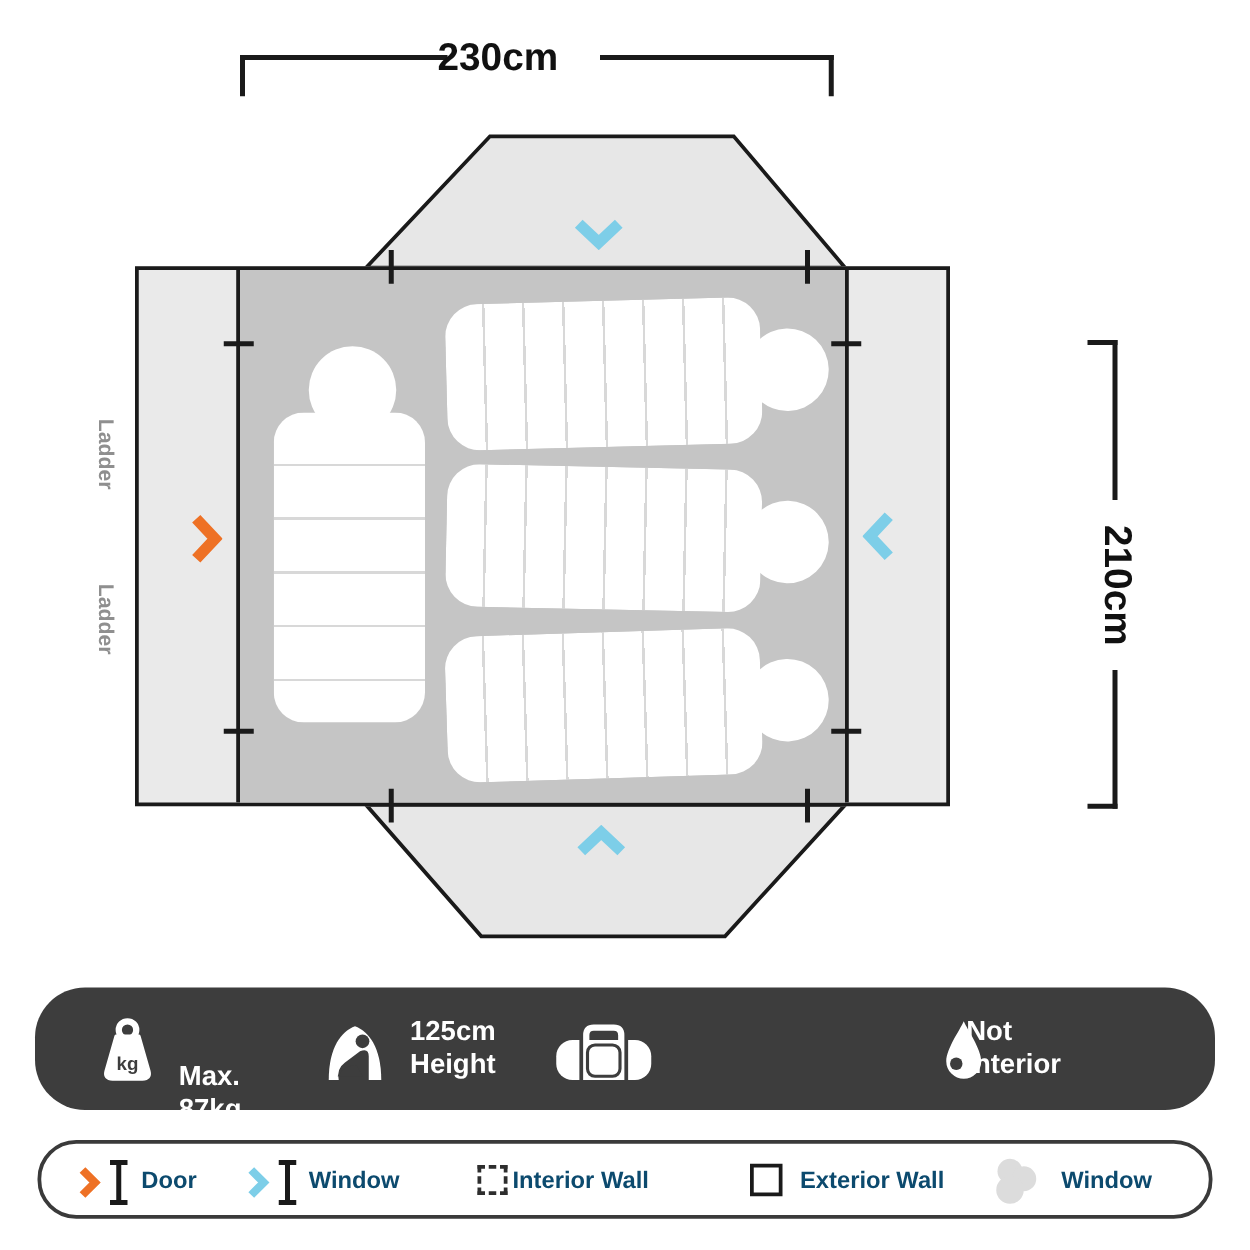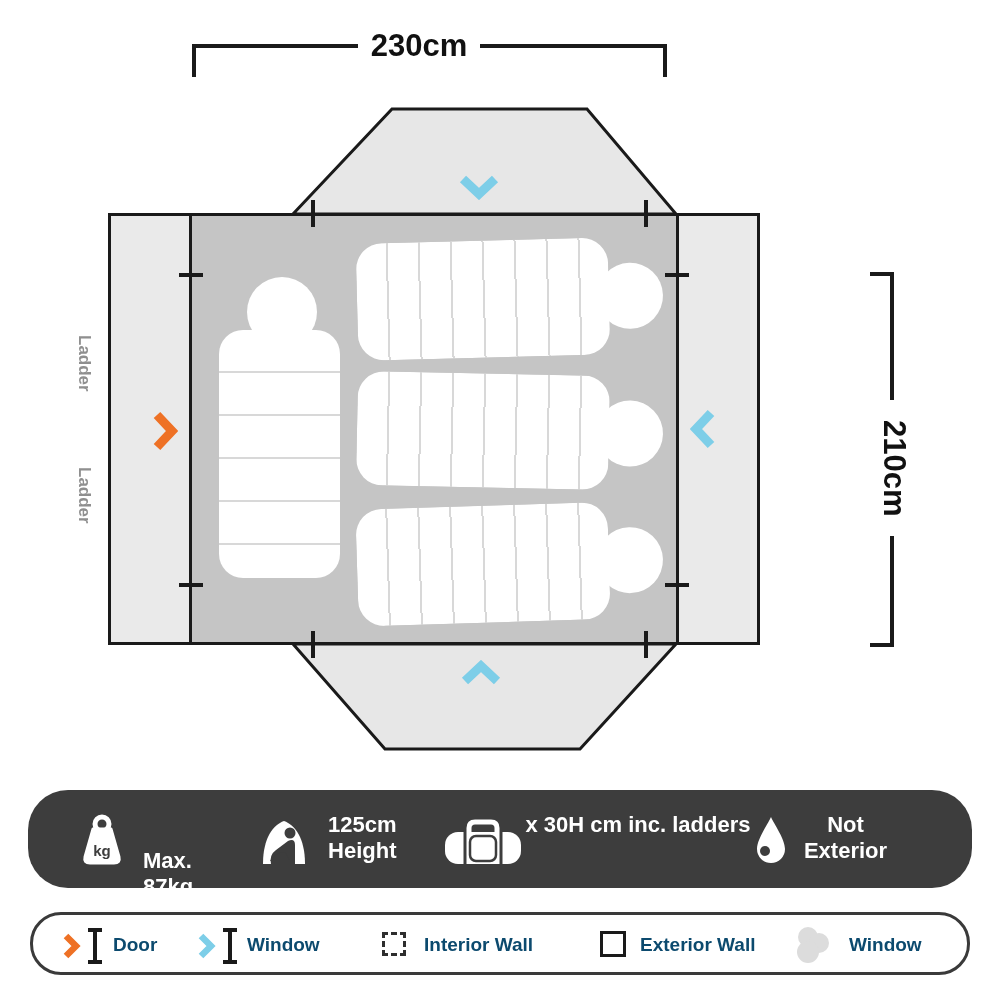--- a/index.html
+++ b/index.html
@@ -1,20 +1,20 @@
 <!DOCTYPE html>
 <html><head>
 <meta charset="utf-8">
 <style>
   html,body{margin:0;padding:0;background:#fff;}
   #stage{position:relative;width:1000px;height:1000px;background:#fff;overflow:hidden;
          font-family:"Liberation Sans",sans-serif;}
   .abs{position:absolute;}
   .blk{background:#1A1A1A;}
-  .dim-label{font-weight:bold;font-size:31px;color:#111;text-align:center;}
+  .dim-label{font-weight:bold;font-size:31px;color:#111;text-align:left;}
   .vtext{writing-mode:vertical-rl;text-align:center;}
   .ladder{writing-mode:vertical-rl;font-weight:bold;font-size:17px;color:#8F8F8F;text-align:center;}
   .body-rect{left:108px;top:213px;width:652px;height:432px;background:#EAEAEA;
              border:3px solid #1A1A1A;box-sizing:border-box;}
   .interior{left:189px;top:216px;width:490px;height:426px;background:#C5C5C5;
             border-left:3px solid #1A1A1A;border-right:3px solid #1A1A1A;box-sizing:border-box;}
   .bag-head{background:#fff;border-radius:50%;}
   .bag-body{background-color:#fff;border-radius:26px;}
   .seam-h{background-image:repeating-linear-gradient(180deg,transparent 0 41px,#D8D8D8 41px 43px);}
   .seam-v{background-image:repeating-linear-gradient(90deg,transparent 0 30px,#D8D8D8 30px 32px);}
@@ -118,30 +118,29 @@
     </div>
 
     <svg class="abs" style="left:415px;top:28px;" width="80" height="46" viewBox="0 0 80 46">
       <path d="M26 16 v-6 q0-6 6-6 h16 q6 0 6 6 v6" fill="none" stroke="#fff" stroke-width="5"></path>
       <rect x="2" y="14" width="76" height="32" rx="13" fill="#fff"></rect>
       <line x1="22" y1="14" x2="22" y2="46" stroke="#3D3D3D" stroke-width="3"></line>
       <line x1="58" y1="14" x2="58" y2="46" stroke="#3D3D3D" stroke-width="3"></line>
       <rect x="27" y="18" width="26" height="25" rx="6" fill="none" stroke="#3D3D3D" stroke-width="2.5"></rect>
     </svg>
     <div class="spec-text" style="left:470px;top:22px;width:280px;text-align:center;">
-      <div>x 30H cm inc. ladders</div>
     </div>
 
     <svg class="abs" style="left:728px;top:25px;" width="30" height="50" viewBox="0 0 30 50">
       <path d="M15 2 C18 9 29 24 29 34 a14 14 0 0 1 -28 0 C1 24 12 9 15 2 Z" fill="#fff"></path>
       <circle cx="9" cy="36" r="5" fill="#3D3D3D"></circle>
     </svg>
-    <div class="spec-text" style="left:745px;top:22px;width:145px;text-align:center;">
+    <div class="spec-text" style="left:745px;top:22px;width:145px;">
       <div>Not</div>
-      <div>Exterior</div>
+      <div>Interior</div>
     </div>
   </div>
 
   <div class="abs legendbar">
     <svg class="abs" style="left:30px;top:18px;" width="18" height="26">
       <polyline points="3,3 13,13 3,23" fill="none" stroke="#EE7125" stroke-width="6.5"></polyline>
     </svg>
     <svg class="abs" style="left:54px;top:12px;" width="16" height="38">
       <line x1="8" y1="3" x2="8" y2="35" stroke="#1A1A1A" stroke-width="4"></line>
       <line x1="1" y1="3" x2="15" y2="3" stroke="#1A1A1A" stroke-width="4"></line>
@@ -153,21 +152,21 @@
       <polyline points="3,3 13,13 3,23" fill="none" stroke="#7DCEE8" stroke-width="6.5"></polyline>
     </svg>
     <svg class="abs" style="left:189px;top:12px;" width="16" height="38">
       <line x1="8" y1="3" x2="8" y2="35" stroke="#1A1A1A" stroke-width="4"></line>
       <line x1="1" y1="3" x2="15" y2="3" stroke="#1A1A1A" stroke-width="4"></line>
       <line x1="1" y1="35" x2="15" y2="35" stroke="#1A1A1A" stroke-width="4"></line>
     </svg>
     <div class="leg-text" style="left:214px;">Window</div>
 
     <div class="sq-dashed" style="left:349px;top:17px;"></div>
-    <div class="leg-text" style="left:391px;">Interior Wall</div>
+    <div class="leg-text" style="left:377px;">Interior Wall</div>
 
     <div class="sq-solid" style="left:567px;top:16px;"></div>
     <div class="leg-text" style="left:607px;">Exterior Wall</div>
 
     <svg class="abs" style="left:762px;top:11px;" width="36" height="38">
       <circle cx="13" cy="11" r="10" fill="#DCDCDC"></circle>
       <circle cx="24" cy="17" r="10" fill="#DCDCDC"></circle>
       <circle cx="13" cy="26" r="11" fill="#DCDCDC"></circle>
     </svg>
     <div class="leg-text" style="left:816px;">Window</div>

